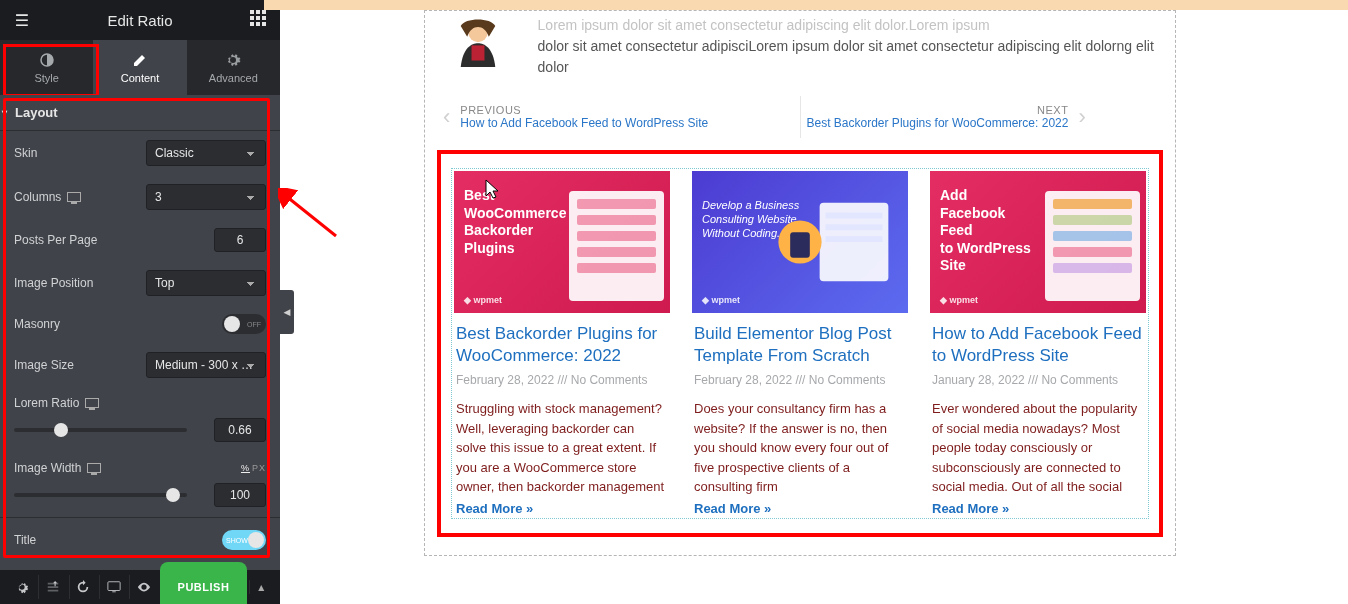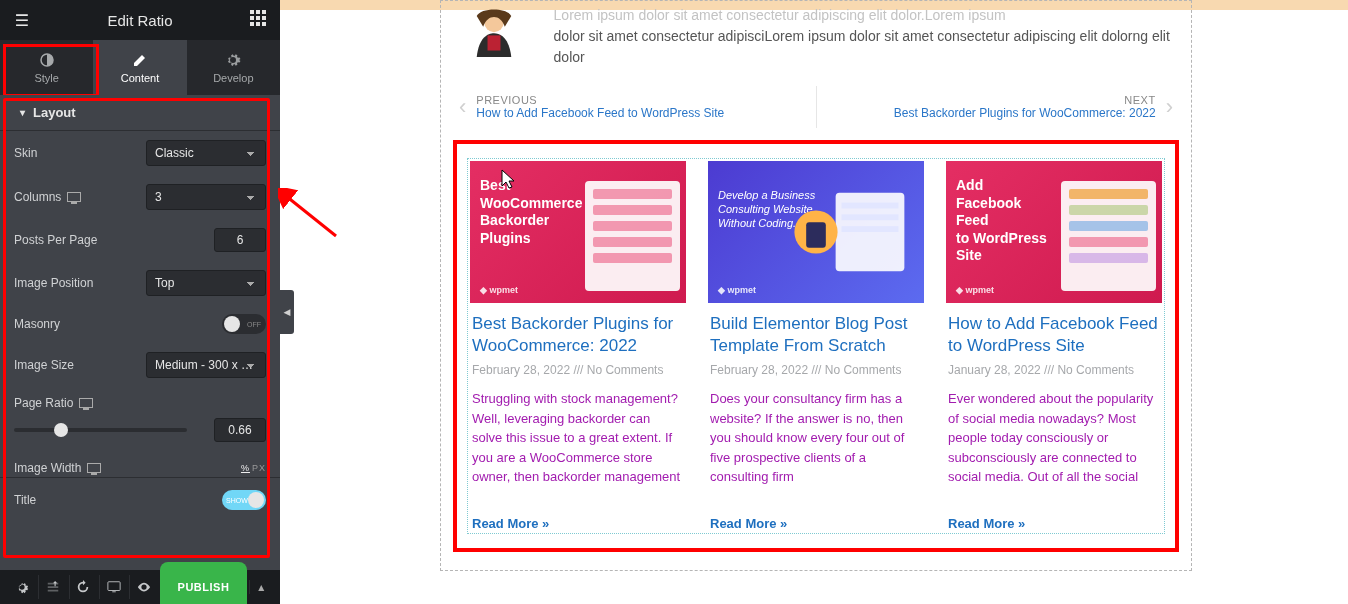--- a/index.html
+++ b/index.html
@@ -16,21 +16,21 @@
 .sb-tab { flex: 1; display: flex; flex-direction: column; align-items: center; justify-content: center; gap: 4px; color: #a6a9ab; cursor: pointer; font-size: 11px; }
 .sb-tab.active { background: #404349; color: #fff; }
 .sb-tab svg, .sb-tab .ico { width: 16px; height: 16px; }
 .tab-highlight { position: absolute; left: 3px; top: 44px; width: 96px; height: 53px; border: 3px solid red; pointer-events: none; }
 
 
 .panel { position: relative; }
 .panel-inner-highlight { position: absolute; left: 3px; top: 3px; right: 10px; height: 460px; border: 3px solid red; border-radius: 2px; pointer-events: none; z-index: 2; }
 .red-arrow { position: absolute; left: 278px; top: 188px; z-index: 5; }
 
-.section-header { background: #404349; padding: 10px 20px; font-weight: 600; font-size: 13px; display: flex; align-items: center; gap: 8px; border-bottom: 1px solid #2c2e32; }
+.section-header { background: #404349; padding: 10px 2px; font-weight: 600; font-size: 13px; display: flex; align-items: center; gap: 8px; border-bottom: 1px solid #2c2e32; }
 .section-header::before { content: '▾'; font-size: 10px; }
 
 .control-row { display: flex; align-items: center; padding: 9px 14px; justify-content: center; }
 .control-label { flex: 1; color: #d0d2d4; font-size: 12px; display: flex; align-items: center; gap: 6px; }
 .control-input { width: 120px; text-decoration: underline; }
 
 .e-select { background: #2b2d31; border: 1px solid #1f2124; border-radius: 3px; color: #e6e6e6; padding: 5px 8px; width: 100%; font-size: 12px; appearance: none; background-image: linear-gradient(45deg, transparent 50%, #aaa 50%), linear-gradient(135deg, #aaa 50%, transparent 50%); background-position: calc(100% - 14px) 11px, calc(100% - 10px) 11px; background-size: 4px 4px, 4px 4px; background-repeat: no-repeat; }
 .e-number { background: #2b2d31; border: 1px solid #1f2124; border-radius: 3px; color: #e6e6e6; padding: 4px 6px; width: 52px; text-align: center; font-size: 12px; }
 
 
@@ -53,34 +53,34 @@
 .sb-footer { position: absolute; bottom: 0; left: 0; right: 0; height: 34px; background: #1a1c1f; display: flex; align-items: center; padding: 0 8px; gap: 2px; }
 .sb-f-ico { width: 30px; height: 24px; display: flex; align-items: center; justify-content: center; color: #c6c8ca; cursor: pointer; border-left: 1px solid #2c2e32; }
 .sb-f-ico:first-child { border-left: none; }
 .sb-publish { margin-left: auto; background: #39b54a; color: #fff; padding: 19px 18px; border-radius: 8px; font-weight: 700; font-size: 11px; cursor: pointer; letter-spacing: 0.5px; }
 .sb-caret-up { width: 24px; text-align: center; color: #aaa; cursor: pointer; border-left: 1px solid #2c2e32; }
 
 
 .fold-handle { position: absolute; left: 280px; top: 290px; width: 14px; height: 44px; background: #404349; color: #d0d0d0; display: flex; align-items: center; justify-content: center; cursor: pointer; font-size: 9px; z-index: 10; border-radius: 0 3px 3px 0; }
 
 
-.canvas { position: absolute; left: 280px; top: 0; right: 0; height: 444px; padding: 2px 0 0 160px; }
+.canvas { position: absolute; left: 264px; top: 0; right: 0; height: 444px; padding: 12px 0 0 160px; }
 .top-orange { height: 10px; background: #f8d9b0; position: absolute; top: 0; left: 0; right: 0; }
 
 .preview { width: 752px; margin-top: 0; position: relative; }
 .dashed-outer { border: 1px dashed #b5b5b5; padding: 0 12px 18px 12px; margin-top: -2px; position: relative; }
 
 .lorem-row { display: flex; align-items: flex-start; padding: 4px 0 18px 0; gap: 18px; }
 .avatar { width: 86px; height: 50px; display: flex; align-items: center; justify-content: center; }
 .lorem-text { font-size: 14px; line-height: 1.5; color: #555; }
 .lorem-clip { color: #c3c3c3; }
 
 .nav-split { display: flex; border-top: 0; margin-bottom: 12px; }
 .nav-half { flex: 1; display: flex; align-items: center; gap: 10px; padding: 8px 6px; }
-.nav-half.right { justify-content: flex-end; text-align: right; border-left: 1px solid #e6e6e6; }
+.nav-half.right { text-align: right; border-left: 1px solid #e6e6e6; }
 .nav-arrow { font-size: 22px; color: #d0d0d0; }
 .nav-meta .nav-lbl { font-size: 11px; color: #888; letter-spacing: 0.5px; }
 .nav-meta .nav-ttl { font-size: 12px; color: #2a76c8; }
 
 .cursor-ptr { position: absolute; left: 43px; top: 24px; z-index: 30; pointer-events: none; }
 
 .posts-box { border: 4px solid red; padding: 14px 10px; position: relative; }
 .posts-inner-dotted { border: 1px dotted #7fcad2; padding: 2px; }
 .posts-grid { display: flex; gap: 22px; }
 .post-card { flex: 1; display: flex; flex-direction: column; }
@@ -92,21 +92,21 @@
 .card-img .mini-panel::after{content:'';position:absolute;left:8px;right:8px;top:8px;height:10px;background:#f5a2b8;border-radius:2px;box-shadow:0 16px 0 #f5a2b8,0 32px 0 #f5a2b8,0 48px 0 #f5a2b8,0 64px 0 #f5a2b8;}
 .c2 .mini-panel::after{background:#f5c26b;box-shadow:0 16px 0 #cbe6b0,0 32px 0 #a2d1f5,0 48px 0 #f5a2b8,0 64px 0 #d9c5f5;}
 .card-img .cap { position:absolute; left:10px; top:16px; max-width:52%; font-size:14px; line-height:1.25; text-align:left; font-weight:700; white-space:pre-line;}
 .c1 .cap{left:10px;top:28px;font-size:11px;font-weight:500;max-width:70%;font-style:italic;}
 .card-img .wpmet { position:absolute; left:10px; bottom:8px; font-size:9px; opacity:.85;}
 .card-img .wpmet::before{content:'◆ ';}
 
 .card-body { padding: 10px 2px 0 2px; }
 .card-title { color: #1e6fbf; font-size: 17px; line-height: 1.3; margin-bottom: 6px; }
 .card-meta { color: #a6a8ab; font-size: 12px; margin-bottom: 12px; }
-.card-excerpt { color: #a21caf; font-size: 13px; line-height: 1.5; margin-bottom: 29px; }
+.card-excerpt { color: #7f1d1d; font-size: 13px; line-height: 1.5; margin-bottom: 4px; }
 .card-more { color: #1e6fbf; font-size: 13px; font-weight: 600; cursor: pointer; }
 
 .device-ico { display:inline-flex; width:14px; height:10px; border:1px solid #aaa; position:relative; }
 .device-ico::after{ content:''; position:absolute; left:3px; right:3px; bottom:-3px; height:2px; background:#aaa;}
 
 </style>
 </head>
 <body>
 
 <div class="sidebar">
@@ -141,21 +141,21 @@
     <div class="sb-tab active">
       <svg class="ico" viewBox="0 0 16 16">
           <path fill="currentColor" d="M2 11l8-8 3 3-8 8H2v-3z"></path>
         </svg>
       <span>Content</span>
     </div>
     <div class="sb-tab">
       <svg class="ico" viewBox="0 0 16 16">
           <path fill="currentColor" d="M8 5a3 3 0 100 6 3 3 0 000-6zm6 3l1.5.9-1 1.7-1.7-.4a5 5 0 01-.8.8l.4 1.7-1.7 1-.9-1.5a5 5 0 01-1.1 0L7.8 14l-1.7-1 .4-1.7a5 5 0 01-.8-.8l-1.7.4-1-1.7L4.5 8 3 7.1l1-1.7 1.7.4a5 5 0 01.8-.8L6.1 3.3l1.7-1 .9 1.5a5 5 0 011.1 0l.9-1.5 1.7 1-.4 1.7c.3.2.6.5.8.8l1.7-.4 1 1.7L14 8z" opacity=".9"></path>
         </svg>
-      <span>Develop</span>
+      <span>Advanced</span>
     </div>
   </div>
   <div class="tab-highlight"></div>
 
   <div class="panel">
     <div class="panel-inner-highlight"></div>
 
     <div class="section-header">
       <span>Layout</span>
     </div>
@@ -211,41 +211,49 @@
       <div class="control-label">Image Size</div>
       <div class="control-input">
         <select class="e-select" style="white-space:nowrap;overflow:hidden;text-overflow:ellipsis;">
           <option>Medium - 300 x 300</option>
         </select>
       </div>
     </div>
 
     <div class="control-row" style="padding-bottom:2px;">
       <div class="control-label">
-        <span>Page Ratio</span>
+        <span>Lorem Ratio</span>
         <span class="device-ico"></span>
       </div>
     </div>
     <div class="slider-wrap">
       <div class="slider-row">
         <div class="slider-track">
           <div class="slider-thumb" style="left:27%;"></div>
         </div>
         <input class="e-number" value="0.66" style="">
       </div>
     </div>
 
     <div class="control-row" style="padding-bottom:2px;">
       <div class="control-label">
         <span>Image Width</span>
         <span class="device-ico"></span>
       </div>
       <div class="percent-px">
         <span class="act">%</span>
         <span>PX</span>
+      </div>
+    </div>
+    <div class="slider-wrap">
+      <div class="slider-row">
+        <div class="slider-track">
+          <div class="slider-thumb" style="left:92%;"></div>
+        </div>
+        <input class="e-number" value="100" style="">
       </div>
     </div>
 
     <div class="control-row" style="border-top:1px solid #2c2e32;padding-top:12px;">
       <div class="control-label">Title</div>
       <div class="control-input" style="display:flex;justify-content:flex-end;">
         <div class="toggle on">
           <span class="on-txt">SHOW</span>
           <span class="knob"></span>
         </div>

